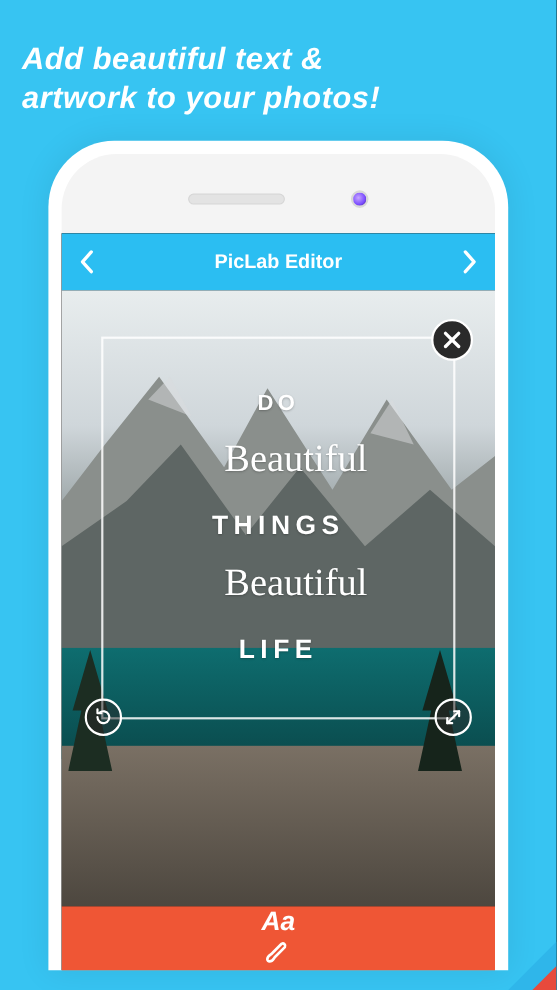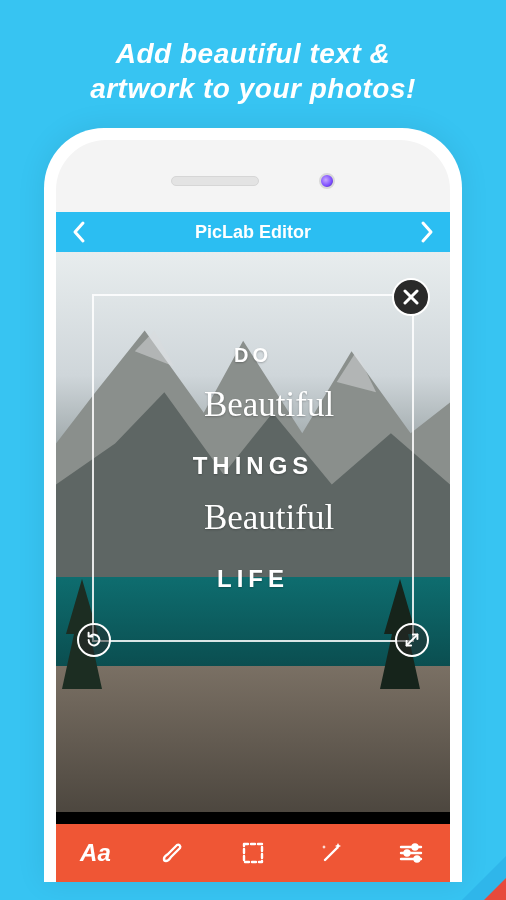--- a/index.html
+++ b/index.html
@@ -5,21 +5,20 @@
   * { box-sizing: border-box; margin: 0; padding: 0; }
   body {
     width: 506px;
     height: 900px;
     background: #37c4f2;
     font-family: -apple-system, BlinkMacSystemFont, "Segoe UI", Arial, sans-serif;
     overflow: hidden;
     position: relative;
   }
   .headline {
-    text-align: center;
     color: #fff;
     font-weight: 800;
     font-style: italic;
     font-size: 28px;
     line-height: 1.25;
     padding: 36px 20px 22px;
     letter-spacing: .5px;
   }
 
   
@@ -61,21 +60,21 @@
   .screen {
     background: #000;
     position: relative;
     height: 670px;
     overflow: hidden;
   }
 
   
   .app-header {
     background: #2bbef2;
-    height: 40px;
+    height: 52px;
     display: flex;
     align-items: center;
     justify-content: space-between;
     padding: 0 16px;
     color: #fff;
   }
   .chev { width: 14px; height: 24px; display:flex; align-items:center; justify-content:center; }
   .chev svg { stroke:#fff; stroke-width:3; fill:none; stroke-linecap:round; stroke-linejoin:round; }
   .app-title { font-size: 18px; font-weight: 600; }
 
@@ -146,20 +145,21 @@
   }
   .art .banner::before{ left:-22px; transform: skewY(-18deg);}
   .art .banner::after{ right:-22px; transform: skewY(18deg);}
 
   
   .toolbar {
     position:absolute; left:0; right:0; bottom:0;
     height:58px; background:#ef5635;
     display:flex; align-items:center; justify-content:space-around;
     color:#fff;
+    flex-direction:column;
   }
   .tool { width:44px; height:44px; display:flex; align-items:center; justify-content:center; }
   .tool svg{ width:28px; height:28px; stroke:#fff; fill:none; stroke-width:2.4; stroke-linecap:round; stroke-linejoin:round;}
   .tool.text-tool { font-weight:800; font-style:italic; font-size:24px; }
 
   
   .watermark {
     position:absolute; right:0; bottom:0; width:44px; height:44px;
   }
   .watermark svg{ width:100%; height:100%; display:block; }

